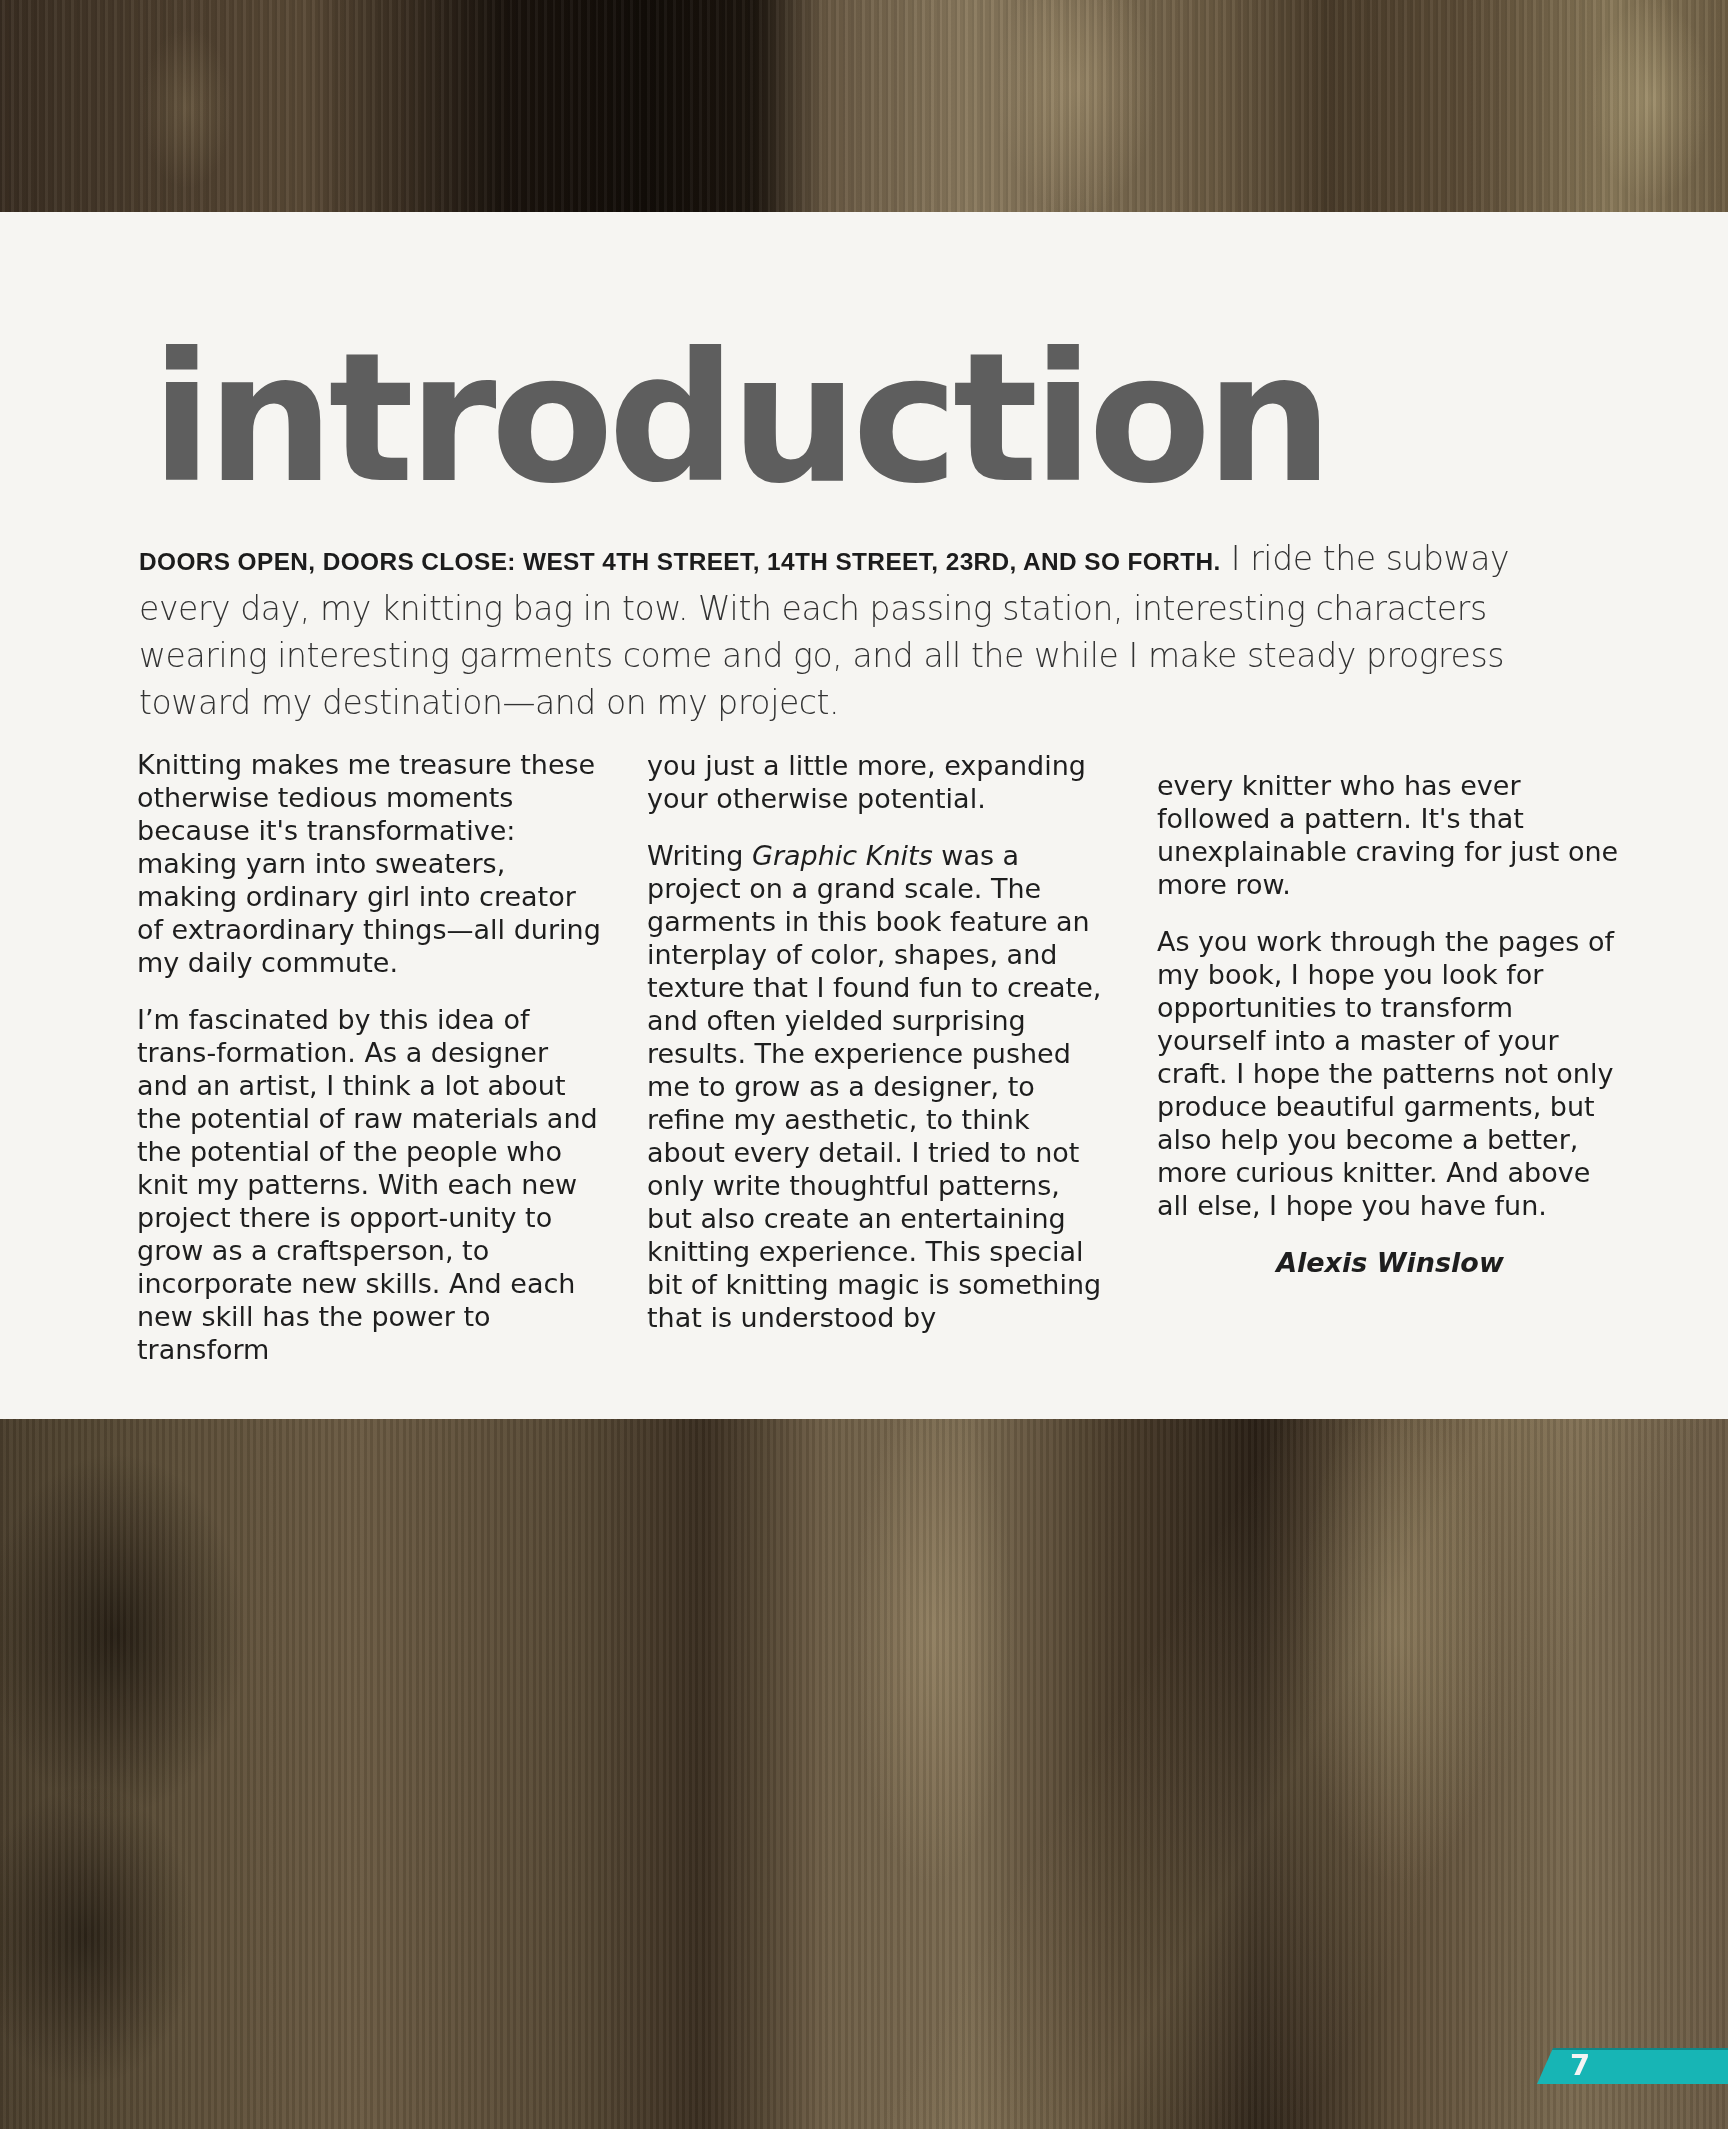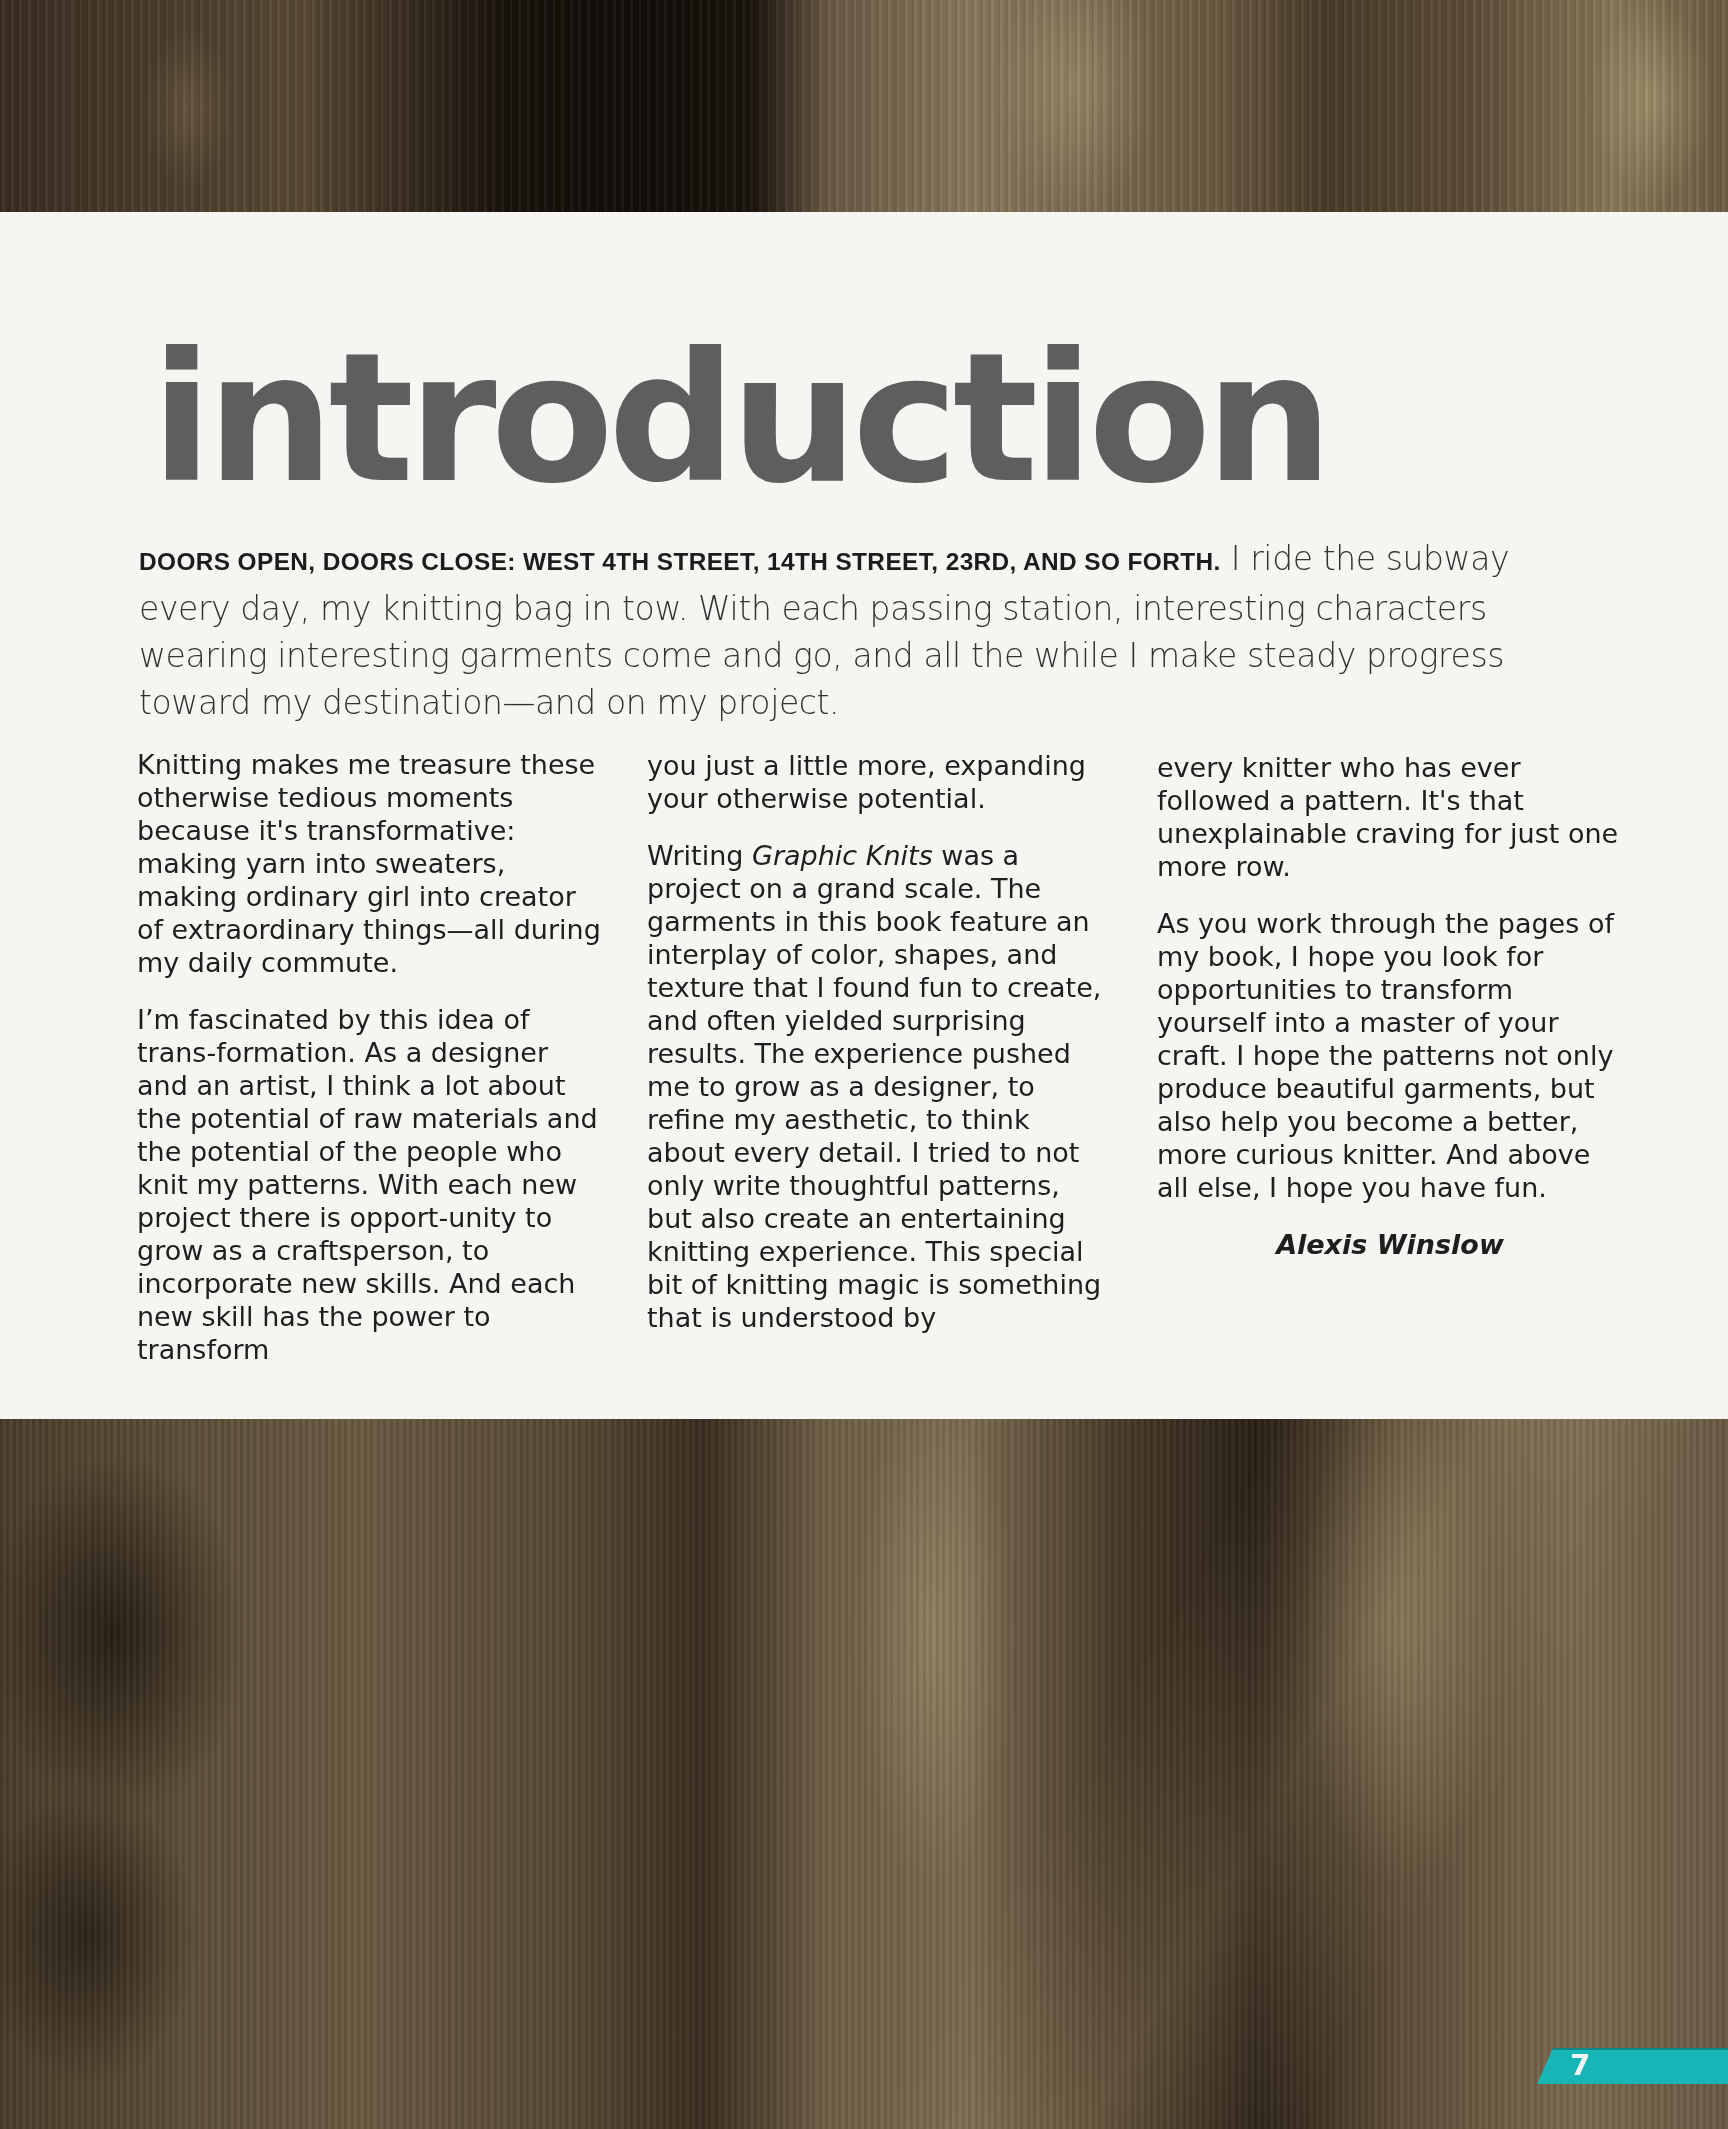--- a/index.html
+++ b/index.html
@@ -70,21 +70,21 @@
   .lead .lead-body { color: #333; margin-top: 6px; }
 
   .col {
     position: absolute; top: 748px; width: 466px;
     font-family: "DejaVu Sans", sans-serif;
     font-size: 27px; line-height: 33px; color: #1e1e1e;
   }
   .col p { margin: 0 0 24px 0; }
   .col1 { left: 137px; }
   .col2 { left: 647px; top: 749px; }
-  .col3 { left: 1157px; top: 751px; }
+  .col3 { left: 1157px; top: 769px; }
   .col em { font-style: italic; }
   .signature { font-weight: bold; font-style: italic; margin-top: 2.9px; text-align: center; }
 
   
   .page-tab {
     position: absolute; left: 1537px; top: 2048px; width: 191px; height: 36px;
     background: #17b5b5;
     clip-path: polygon(16px 0, 100% 0, 100% 100%, 0 100%);
   }
   .page-tab::before {

